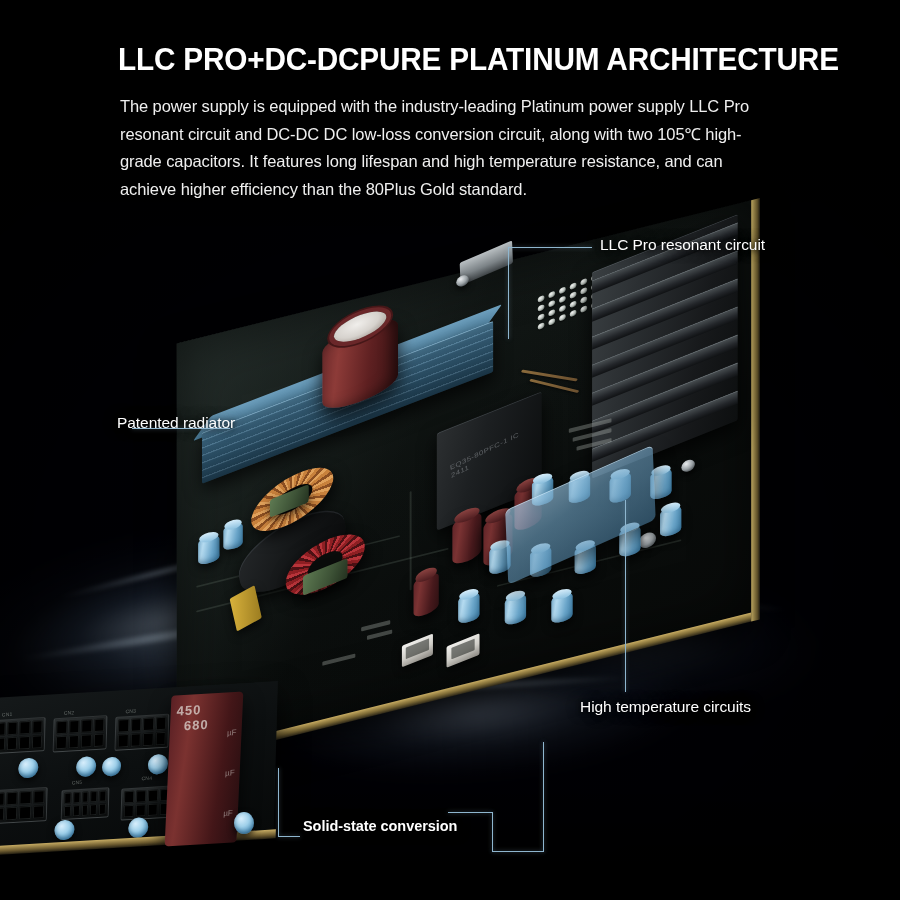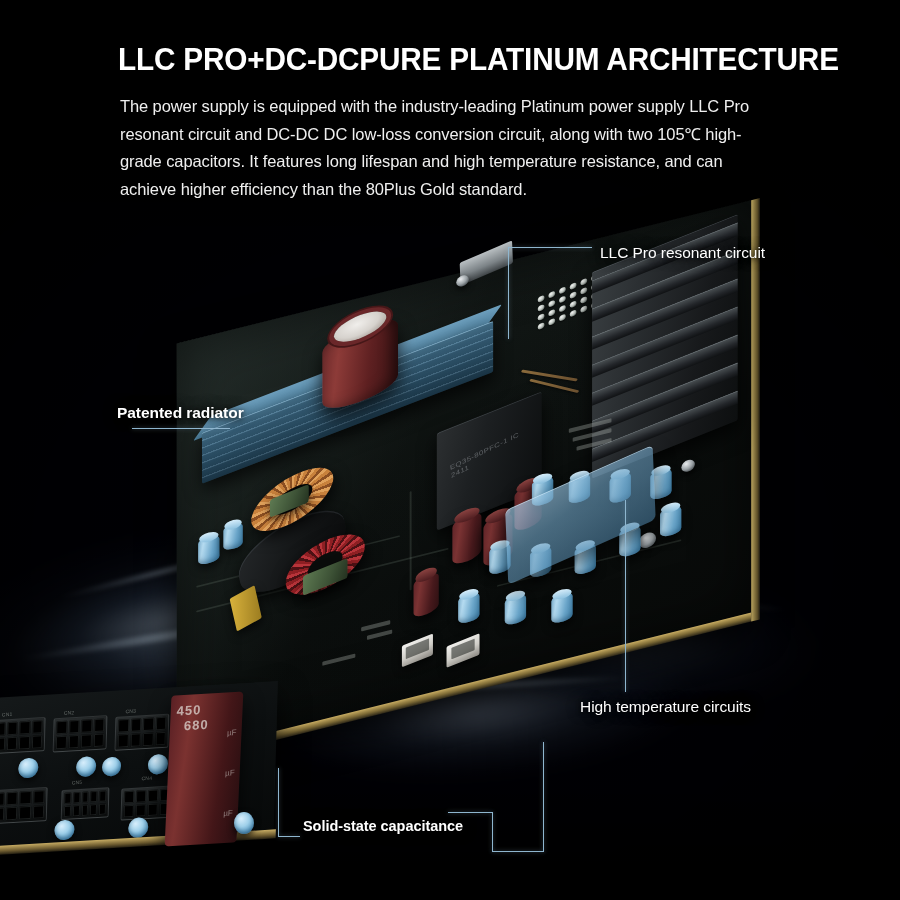--- a/index.html
+++ b/index.html
@@ -581,29 +581,29 @@
     <div class="mc-u" style="top:36px;">µF</div>
     <div class="mc-u" style="top:76px;">µF</div>
     <div class="mc-u" style="top:116px;">µF</div>
   </div>
   <div class="mod-cap" style="left:234px;top:812px;width:20px;height:22px;"></div>
 </div>
 
 <div class="headline">LLC PRO+DC-DCPURE PLATINUM ARCHITECTURE</div>
 <div class="body-copy">The power supply is equipped with the industry-leading Platinum power supply LLC Pro resonant circuit and DC-DC DC low-loss conversion circuit, along with two 105℃ high-grade capacitors. It features long lifespan and high temperature resistance, and can achieve higher efficiency than the 80Plus Gold standard.</div>
 
-<div class="callout" style="left:600px;top:244px;">LLC Pro resonant circuit</div>
+<div class="callout" style="left:600px;top:236px;">LLC Pro resonant circuit</div>
 <div class="lead h" style="left:508px;top:247px;width:84px;"></div>
 <div class="lead v" style="left:508px;top:247px;height:92px;"></div>
 
-<div class="callout" style="left:117px;top:404px;font-weight:bold;">Patented radiator</div>
+<div class="callout" style="left:117px;top:414px;">Patented radiator</div>
 <div class="lead h" style="left:132px;top:428px;width:98px;"></div>
 
 <div class="callout" style="left:580px;top:698px;">High temperature circuits</div>
 <div class="lead v" style="left:625px;top:500px;height:192px;"></div>
 
-<div class="callout bold" style="left:303px;top:818px;">Solid-state capacitance</div>
+<div class="callout bold" style="left:303px;top:818px;">Solid-state conversion</div>
 <div class="lead v" style="left:278px;top:768px;height:68px;"></div>
 <div class="lead h" style="left:278px;top:836px;width:22px;"></div>
 <div class="lead h" style="left:448px;top:812px;width:44px;"></div>
 <div class="lead v" style="left:492px;top:812px;height:40px;"></div>
 <div class="lead h" style="left:492px;top:851px;width:52px;"></div>
 <div class="lead v" style="left:543px;top:742px;height:110px;"></div>
 
 </body></html>

